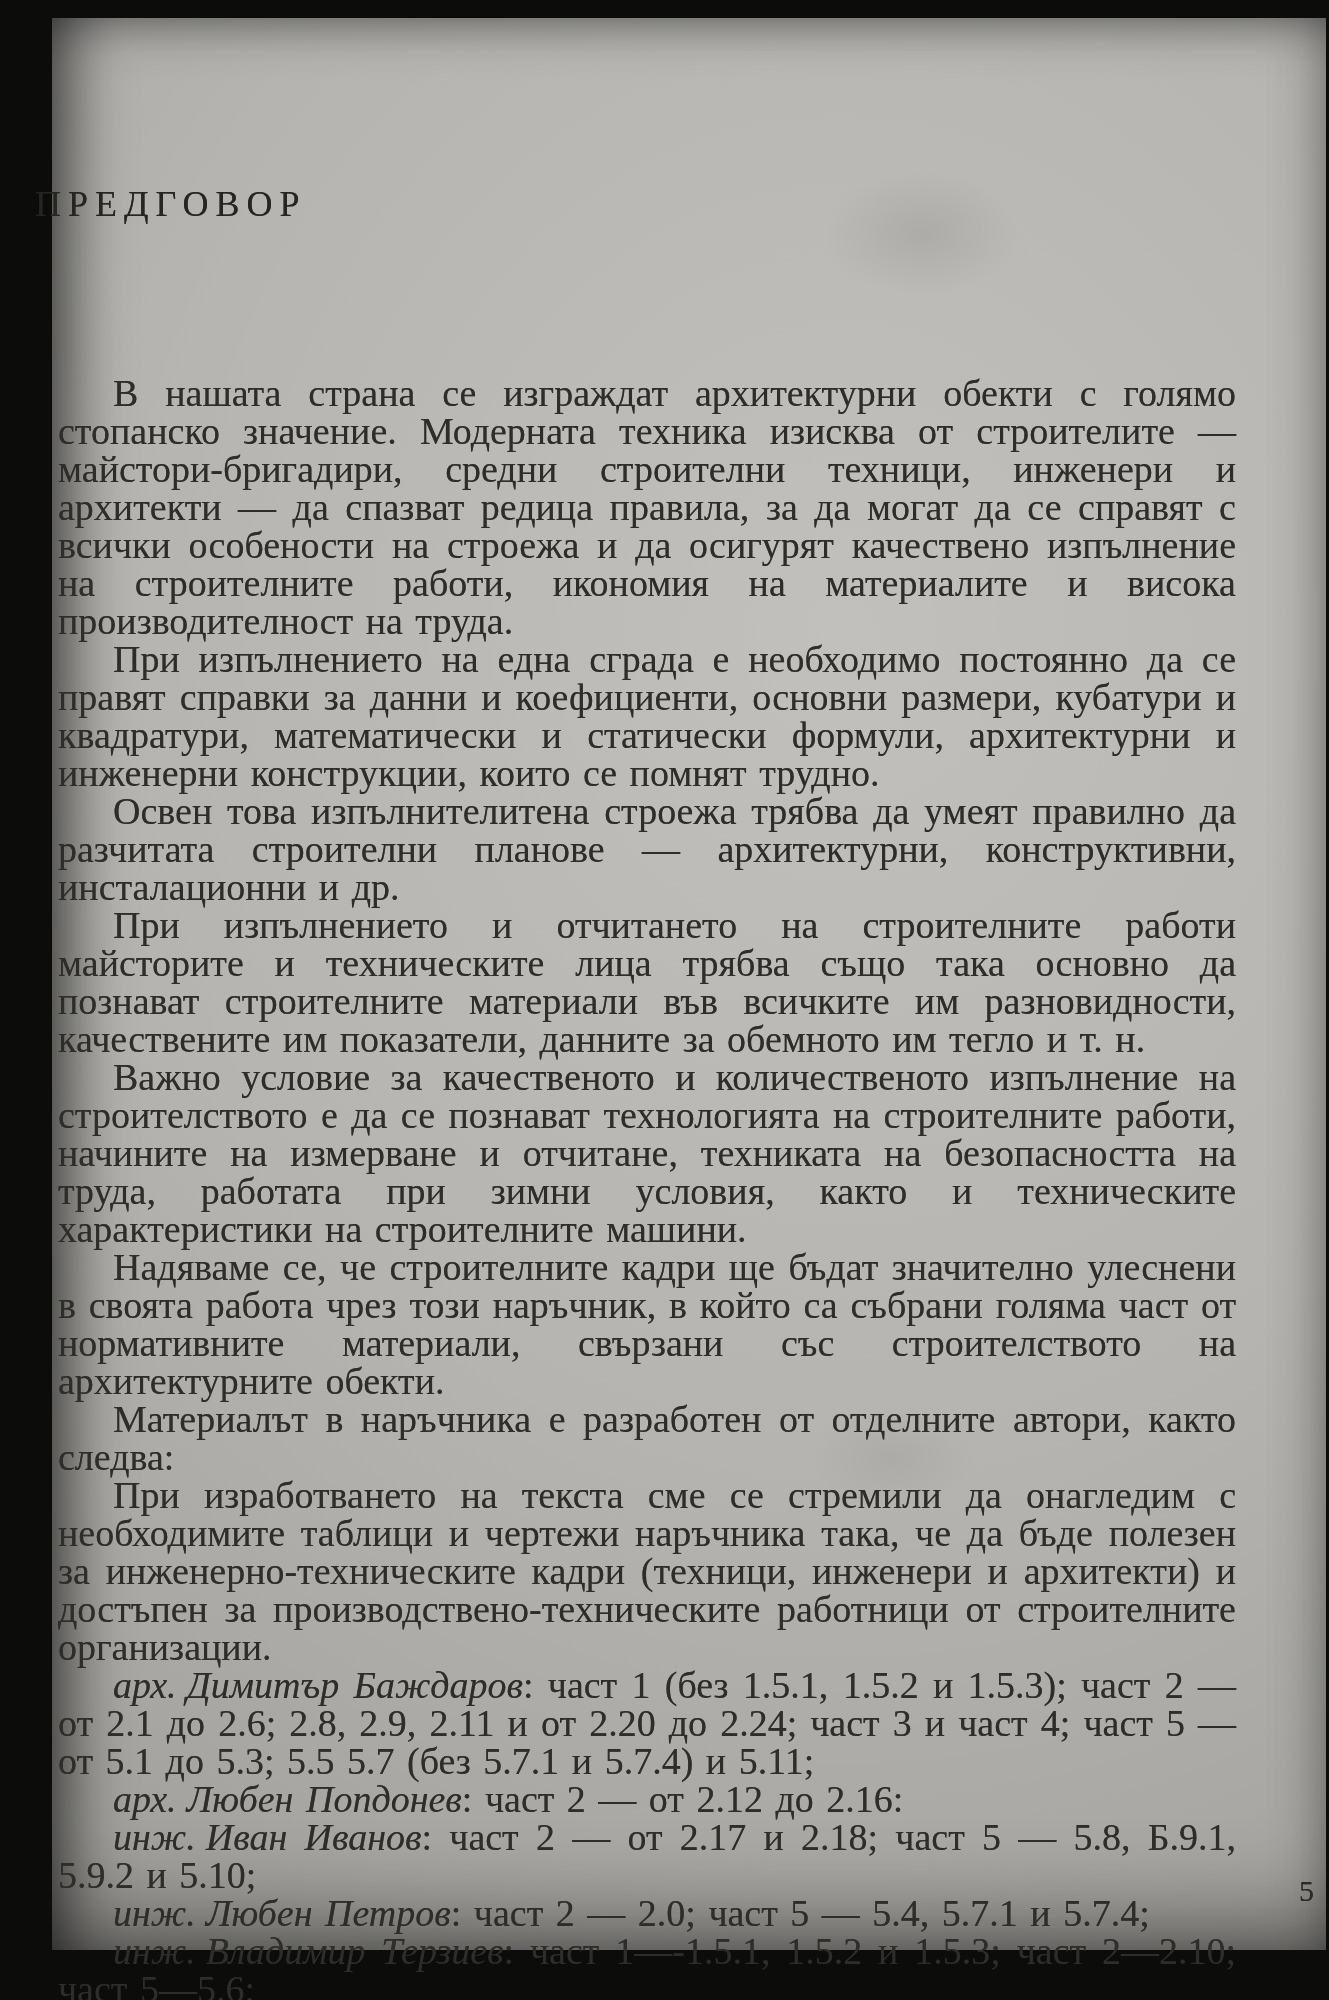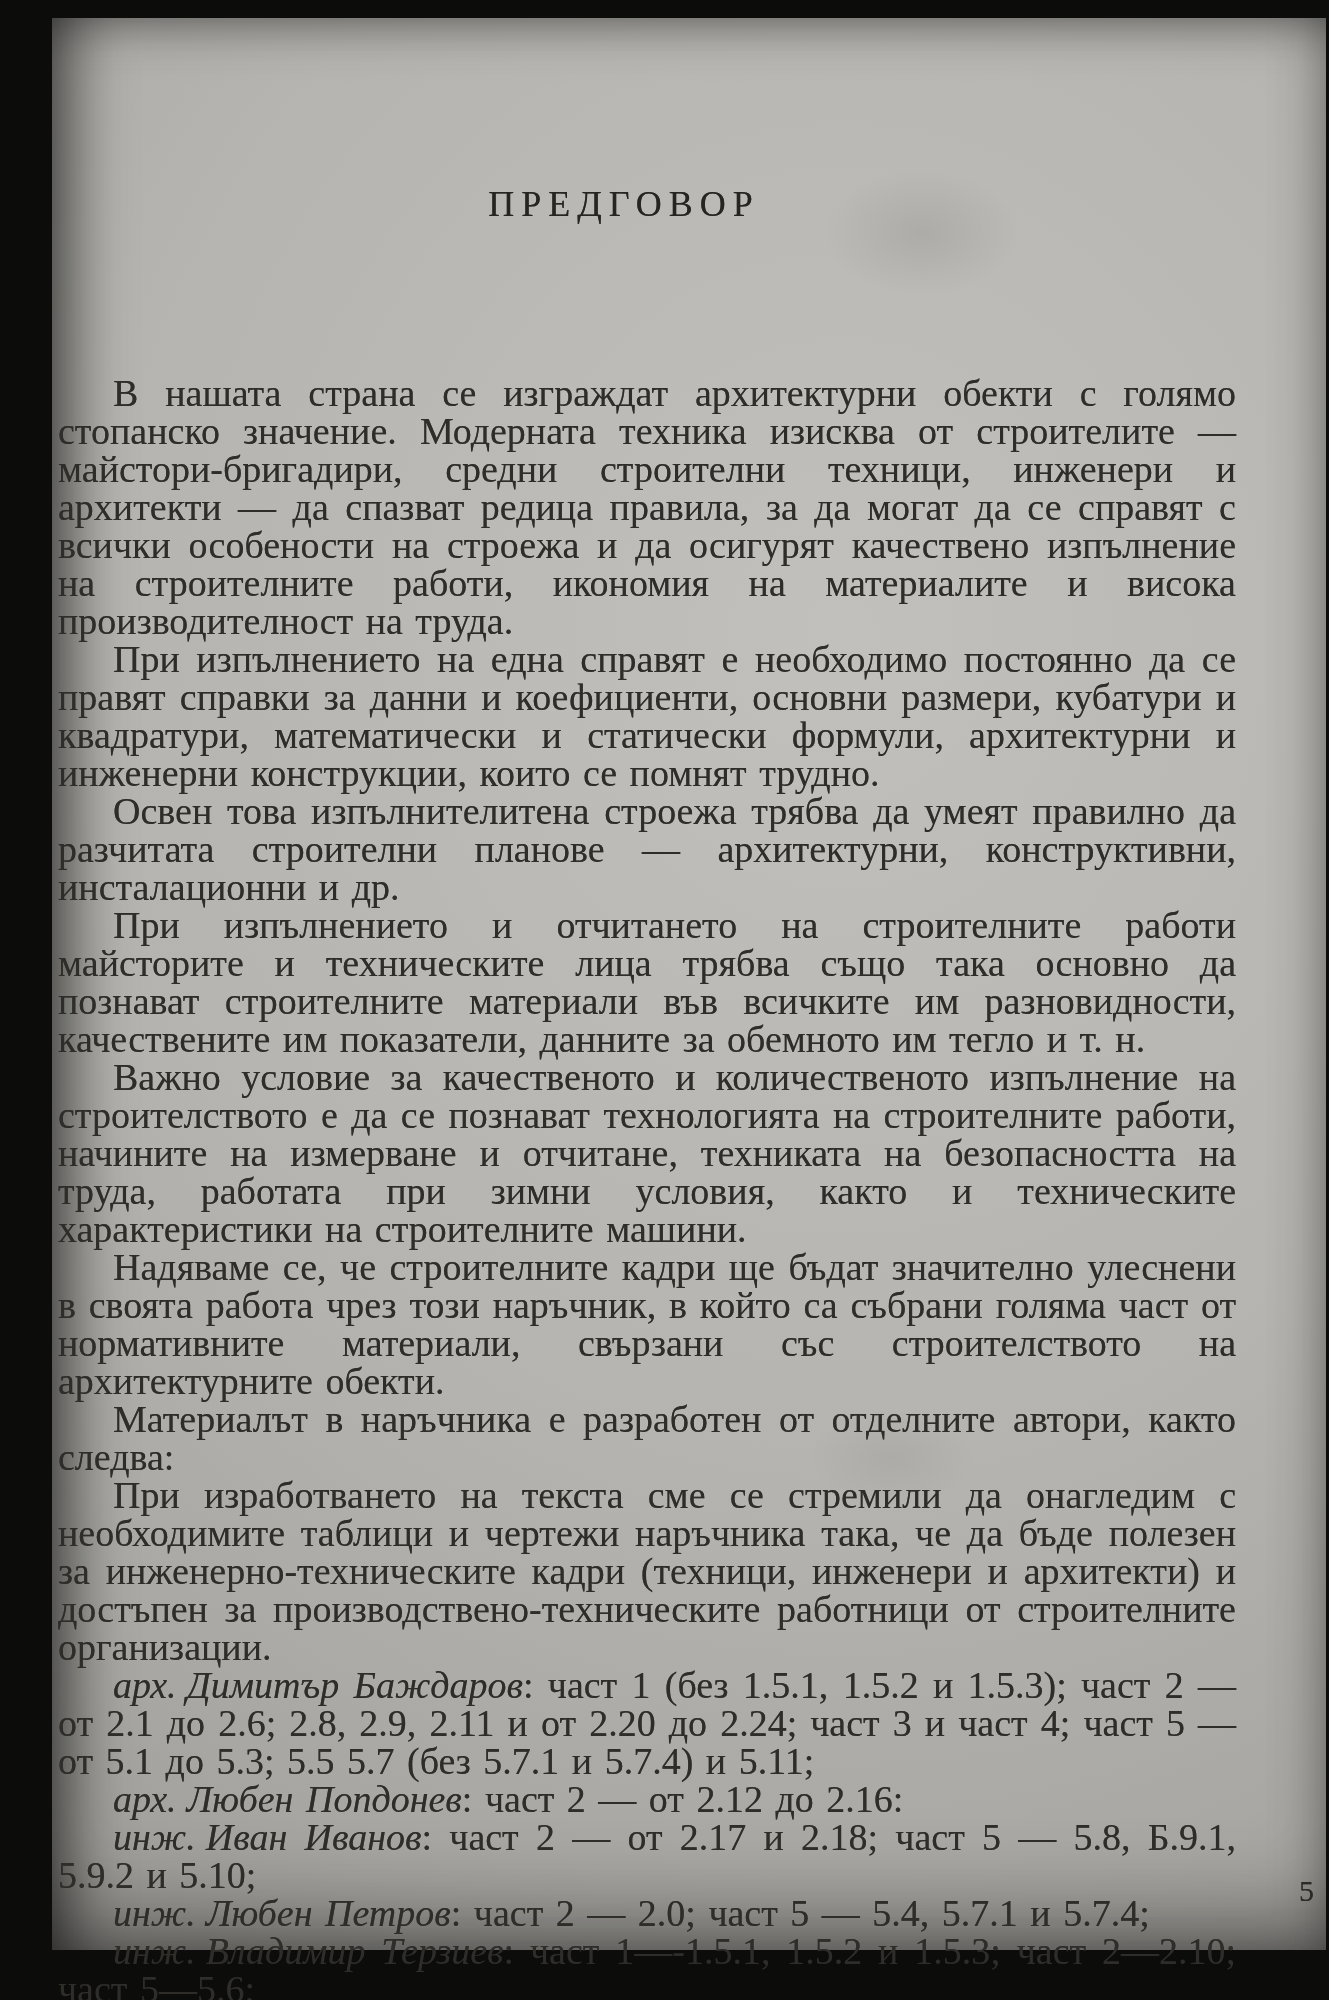--- a/index.html
+++ b/index.html
@@ -32,21 +32,20 @@
       inset -26px 0 60px -30px rgba(0,0,0,0.30),
       inset 0 -70px 90px -40px rgba(0,0,0,0.42);
   }
 
   .title {
     margin: 168px 0 0 0;
     font-size: 36px;
     font-weight: normal;
     line-height: 36px;
     letter-spacing: 7px;
-    text-align: center;
     transform: translateX(-23px);
     color: #262522;
     text-shadow: 0 0 0.5px rgba(30,30,28,0.7);
   }
 
   .body-text {
     margin-top: 152px;
     font-size: 38px;
     line-height: 38px;
     word-spacing: 3px;
@@ -84,21 +83,21 @@
 </style>
 </head>
 <body>
 
 <div class="page">
 
   <h1 class="title">ПРЕДГОВОР</h1>
 
   <div class="body-text">
     <p class="para">В нашата страна се изграждат архитектурни обекти с голямо стопанско значение. Модерната техника изисква от строителите — майстори-бригадири, средни строителни техници, инженери и архитекти — да спазват редица правила, за да могат да се справят с всички особености на строежа и да осигурят качествено изпълнение на строителните работи, икономия на материалите и висока производителност на труда.</p>
-    <p class="para">При изпълнението на една справят е необходимо постоянно да се правят справки за данни и коефициенти, основни размери, кубатури и квадратури, математически и статически формули, архитектурни и инженерни конструкции, които се помнят трудно.</p>
+    <p class="para">При изпълнението на една сграда е необходимо постоянно да се правят справки за данни и коефициенти, основни размери, кубатури и квадратури, математически и статически формули, архитектурни и инженерни конструкции, които се помнят трудно.</p>
     <p class="para">Освен това изпълнителитена строежа трябва да умеят правилно да разчитата строителни планове — архитектурни, конструктивни, инсталационни и др.</p>
     <p class="para">При изпълнението и отчитането на строителните работи майсторите и техническите лица трябва също така основно да познават строителните материали във всичките им разновидности, качествените им показатели, данните за обемното им тегло и т. н.</p>
     <p class="para">Важно условие за качественото и количественото изпълнение на строителството е да се познават технологията на строителните работи, начините на измерване и отчитане, техниката на безопасността на труда, работата при зимни условия, както и техническите характеристики на строителните машини.</p>
     <p class="para">Надяваме се, че строителните кадри ще бъдат значително улеснени в своята работа чрез този наръчник, в който са събрани голяма част от нормативните материали, свързани със строителството на архитектурните обекти.</p>
     <p class="para">Материалът в наръчника е разработен от отделните автори, както следва:</p>
     <p class="para">При изработването на текста сме се стремили да онагледим с необходимите таблици и чертежи наръчника така, че да бъде полезен за инженерно-техническите кадри (техници, инженери и архитекти) и достъпен за производствено-техническите работници от строителните организации.</p>
 
     <p class="para author"><span class="role">арх.</span><span class="aname">Димитър Баждаров</span><span class="works">: част 1 (без 1.5.1, 1.5.2 и 1.5.3); част 2 — от 2.1 до 2.6; 2.8, 2.9, 2.11 и от 2.20 до 2.24; част 3 и част 4; част 5 — от 5.1 до 5.3; 5.5 5.7 (без 5.7.1 и 5.7.4) и 5.11;</span></p>
 
     <p class="para author"><span class="role">арх.</span><span class="aname">Любен Попдонев</span><span class="works">: част 2 — от 2.12 до 2.16:</span></p>

